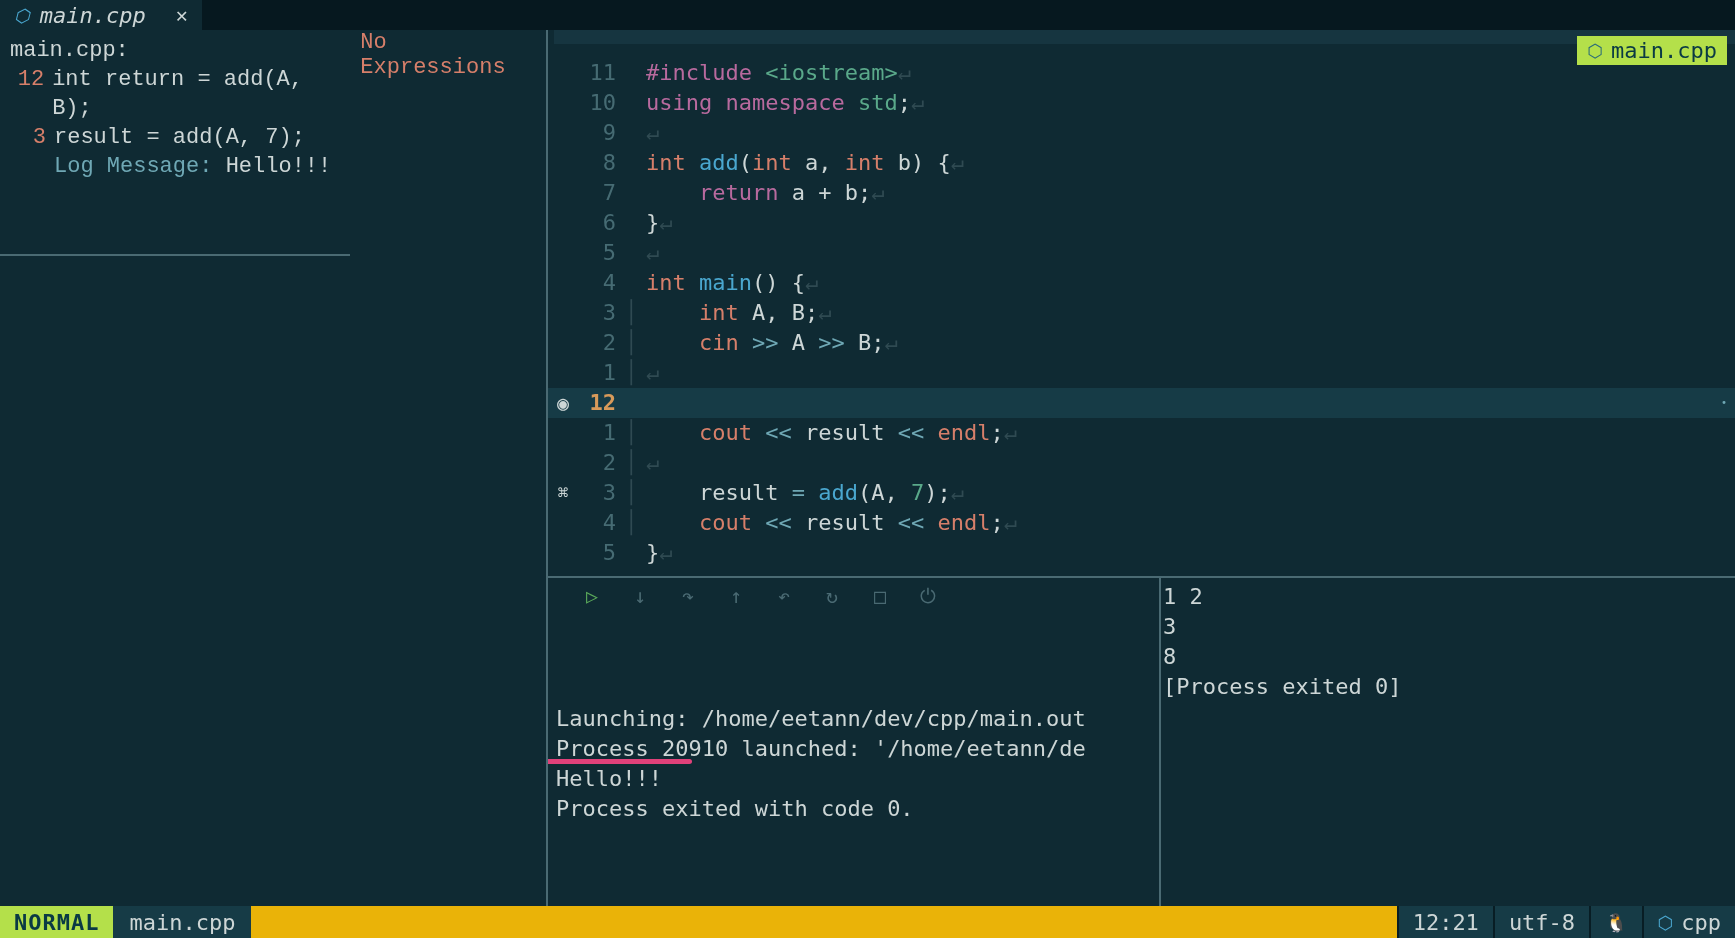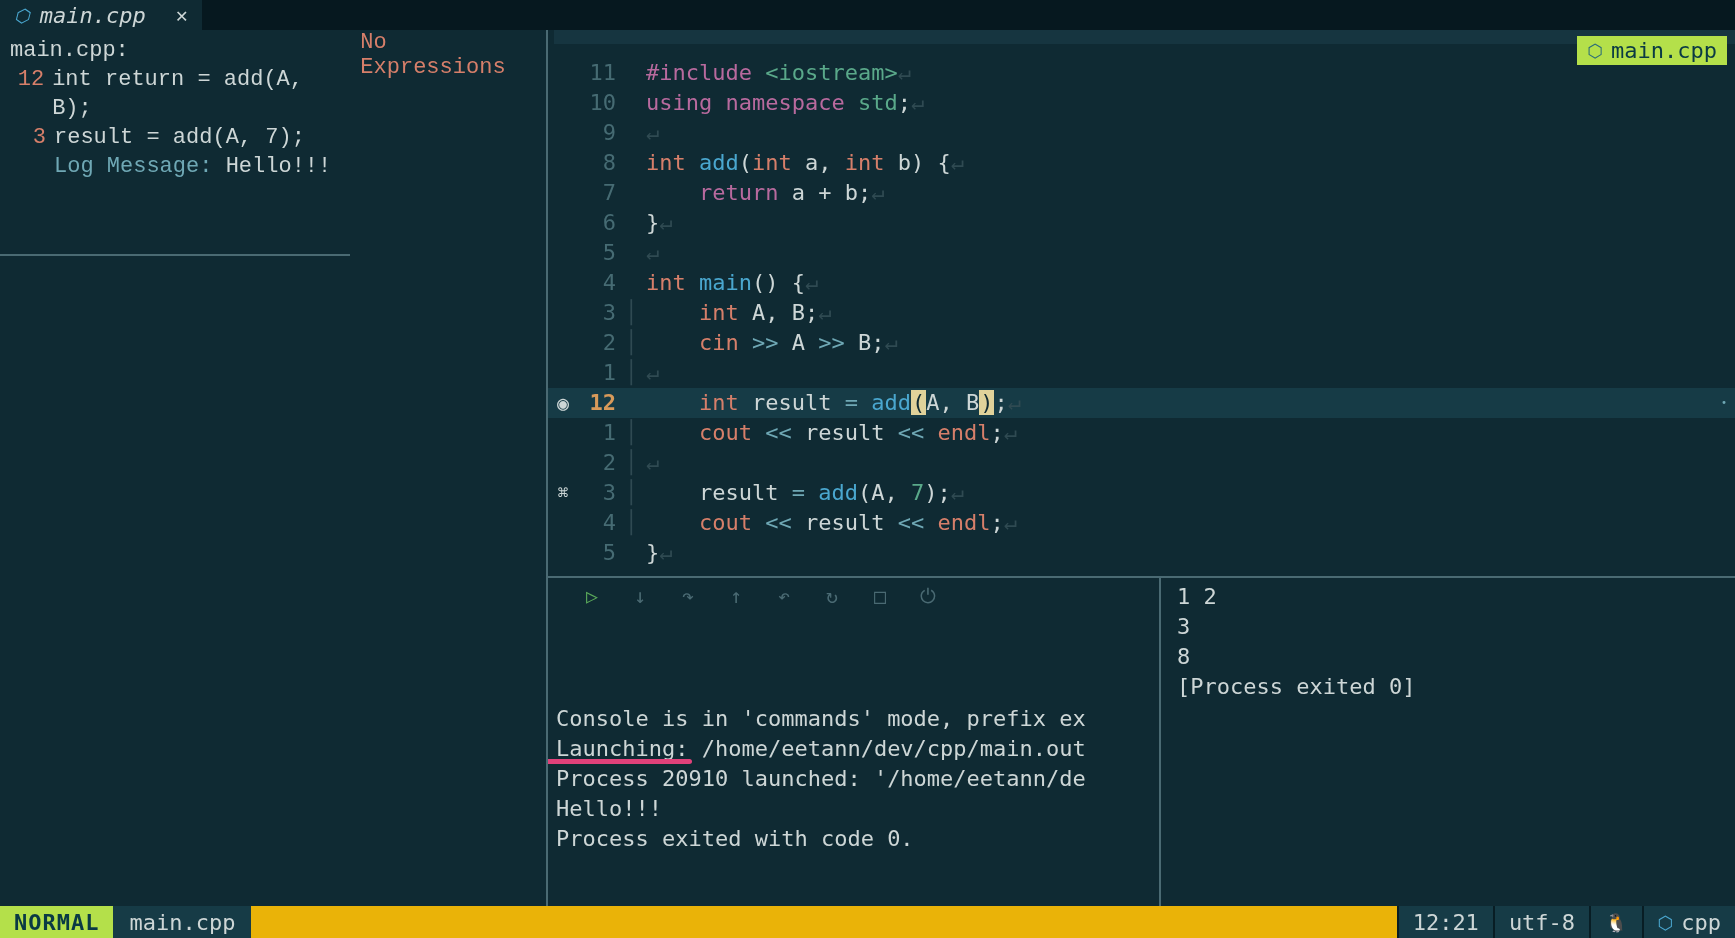--- a/index.html
+++ b/index.html
@@ -211,21 +211,21 @@
     position: relative;
   }
   .underline-mark {
     position: absolute;
     height: 5px;
     background: #e0417a;
     border-radius: 3px;
   }
   .output-pane {
     width: 574px;
-    padding: 4px 16px;
+    padding: 4px 2px;
     line-height: 30px;
     white-space: pre;
   }
   .statusbar {
     height: 32px;
     background: #eab308;
     display: flex;
     align-items: stretch;
   }
   .sb-mode {
@@ -370,21 +370,20 @@
               <div class="gutter-num">1</div>
               <div class="fold-col">│</div>
               <div class="code"><span class="ws">↵</span></div>
             </div>
             <div class="code-line current">
               <div class="gutter-sign">
                 <span class="bp-circle">◉</span>
               </div>
               <div class="gutter-num">12</div>
               <div class="fold-col"></div>
-              <div class="code"><span>    </span><span class="kw-type">int</span><span> result </span><span class="op">=</span><span> </span><span class="fn">add</span><span class="cursor-paren">(</span><span>A, B</span><span class="cursor-paren">)</span><span>;</span><span class="ws">↵</span></div>
               <span class="line-end-dot">•</span>
             </div>
             <div class="code-line">
               <div class="gutter-sign"></div>
               <div class="gutter-num">1</div>
               <div class="fold-col">│</div>
               <div class="code"><span>    </span><span class="kw-type">cout</span><span> </span><span class="op">&lt;&lt;</span><span> result </span><span class="op">&lt;&lt;</span><span> </span><span class="kw-type">endl</span><span>;</span><span class="ws">↵</span></div>
             </div>
             <div class="code-line">
               <div class="gutter-sign"></div>
@@ -422,21 +421,21 @@
             <span class="dbg-btn">↓</span>
             <span class="dbg-btn">↷</span>
             <span class="dbg-btn">↑</span>
             <span class="dbg-btn">↶</span>
             <span class="dbg-btn">↻</span>
             <span class="dbg-btn">□</span>
             <span class="dbg-btn">⏻</span>
           </div>
           <div class="console-text" id="console-lines">
             <div class="underline-mark" style="left:-8px; top:147px; width:152px;"></div>
-          <div>Console is in 'commands' mode, prefix ex</div><div>Launching: /home/eetann/dev/cpp/main.out</div><div>Process 20910 launched: '/home/eetann/de</div><div>Hello!!!</div><div>Process exited with code 0.</div></div>
+          <div>Launching: /home/eetann/dev/cpp/main.out</div><div>Process 20910 launched: '/home/eetann/de</div><div>Hello!!!</div><div>Process exited with code 0.</div></div>
         </div>
         <div class="output-pane" id="output-lines"><div>1 2</div><div>3</div><div>8</div><div></div><div>[Process exited 0]</div></div>
       </div>
     </div>
 
   </div>
 
   <div class="statusbar">
     <div class="sb-mode">NORMAL</div>
     <div class="sb-file">main.cpp</div>

